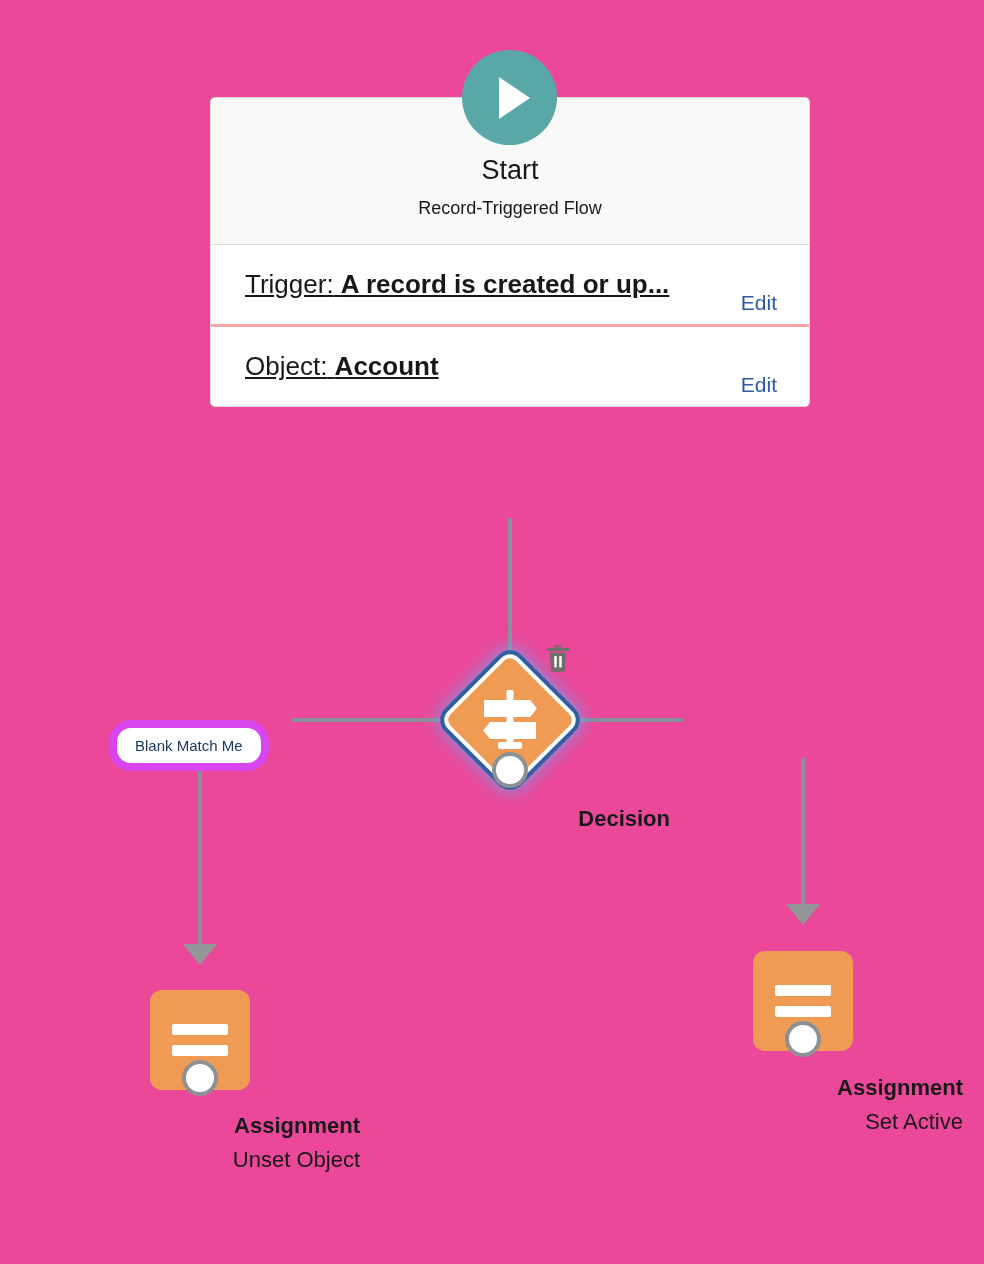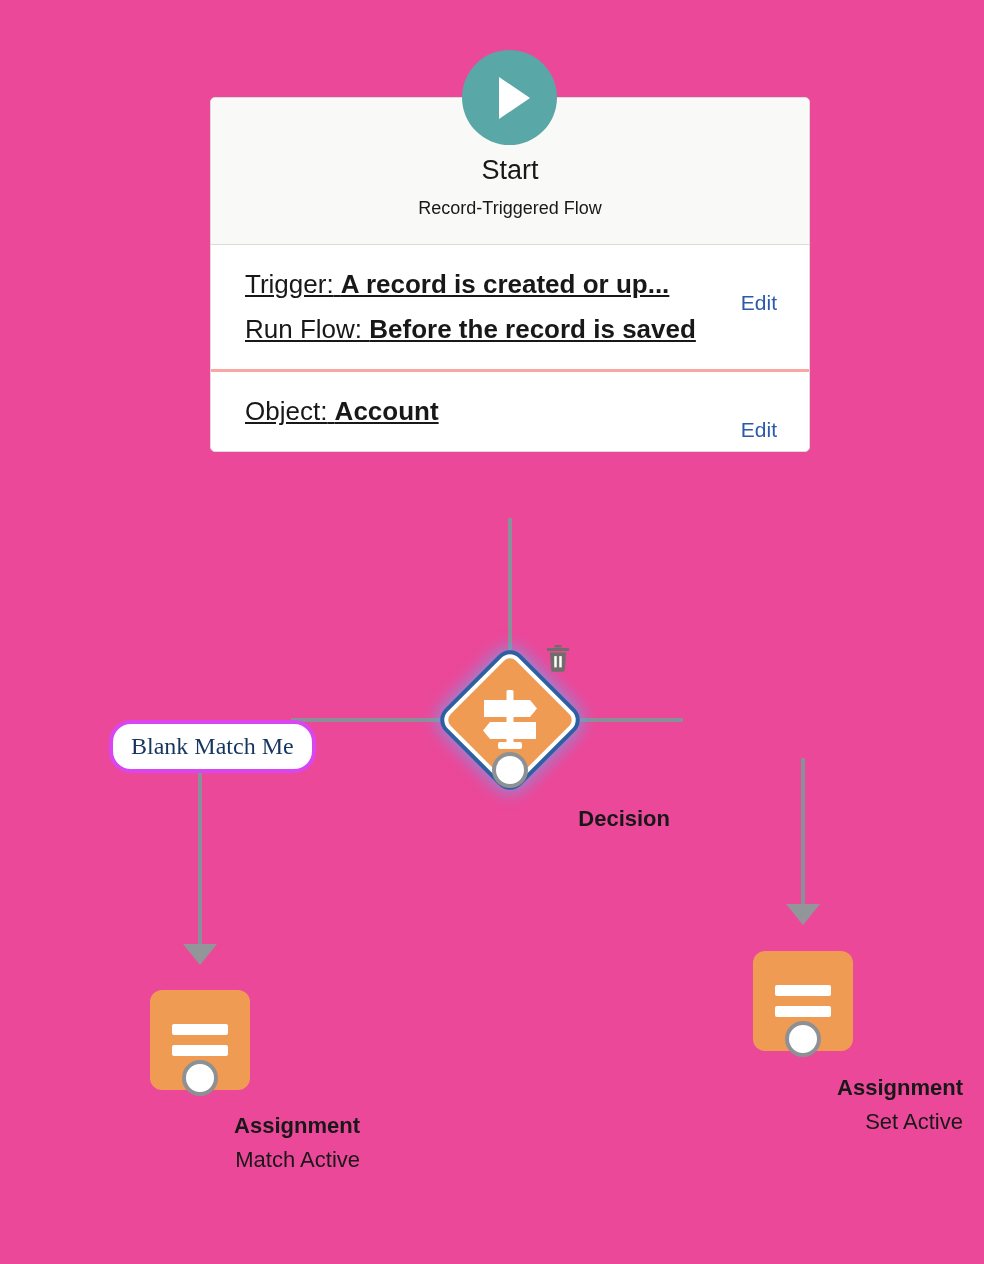--- a/index.html
+++ b/index.html
@@ -165,30 +165,29 @@
     top: 642px;
     width: 30px;
     height: 32px;
     z-index: 6;
     cursor: pointer;
   }
 
   
   .branch-pill {
     position: absolute;
-    border: 4px solid #d946ef;
+    border: 8px solid #d946ef;
     border-radius: 22px;
     background: #ffffff;
     color: #17365d;
-    font-size: 24px;
+    font-size: 15px;
     padding: 9px 18px;
     white-space: nowrap;
     box-sizing: border-box;
     z-index: 5;
-    font-family: Liberation Serif, serif;
   }
 
   
   .assignment-node {
     position: absolute;
     width: 100px;
     height: 100px;
   }
   .assignment-box {
     position: absolute;
@@ -252,24 +251,20 @@
   <div id="start-node">
     <div class="start-header">
       <div class="start-title">Start</div>
       <div class="start-subtitle">Record-Triggered Flow</div>
     </div>
 
     <div class="start-section">
       <div class="start-row">
         <span class="lbl">Trigger:</span>
         <span class="val">A record is created or up...</span>
-      </div>
-      <div class="start-row">
-        <span class="lbl">Run Flow:</span>
-        <span class="val">Before the record is saved</span>
       </div>
       <span class="edit-link">Edit</span>
     </div>
 
     <div class="start-section">
       <div class="start-row">
         <span class="lbl">Object:</span>
         <span class="val">Account</span>
       </div>
       <span class="edit-link">Edit</span>
@@ -318,21 +313,21 @@
   </div>
 
   <div class="assignment-node" style="left:150px; top:990px;">
     <div class="assignment-box"></div>
     <div class="assignment-bar b1"></div>
     <div class="assignment-bar b2"></div>
     <div class="assignment-circle"></div>
   </div>
   <div class="node-label" style="left:40px; top:1112px;">
     <span class="type">Assignment</span>
-    <span class="name">Match Active</span>
+    <span class="name">Unset Object</span>
   </div>
 
   <div class="assignment-node" style="left:753px; top:951px;">
     <div class="assignment-box"></div>
     <div class="assignment-bar b1"></div>
     <div class="assignment-bar b2"></div>
     <div class="assignment-circle"></div>
   </div>
   <div class="node-label" style="left:643px; top:1074px;">
     <span class="type">Assignment</span>

